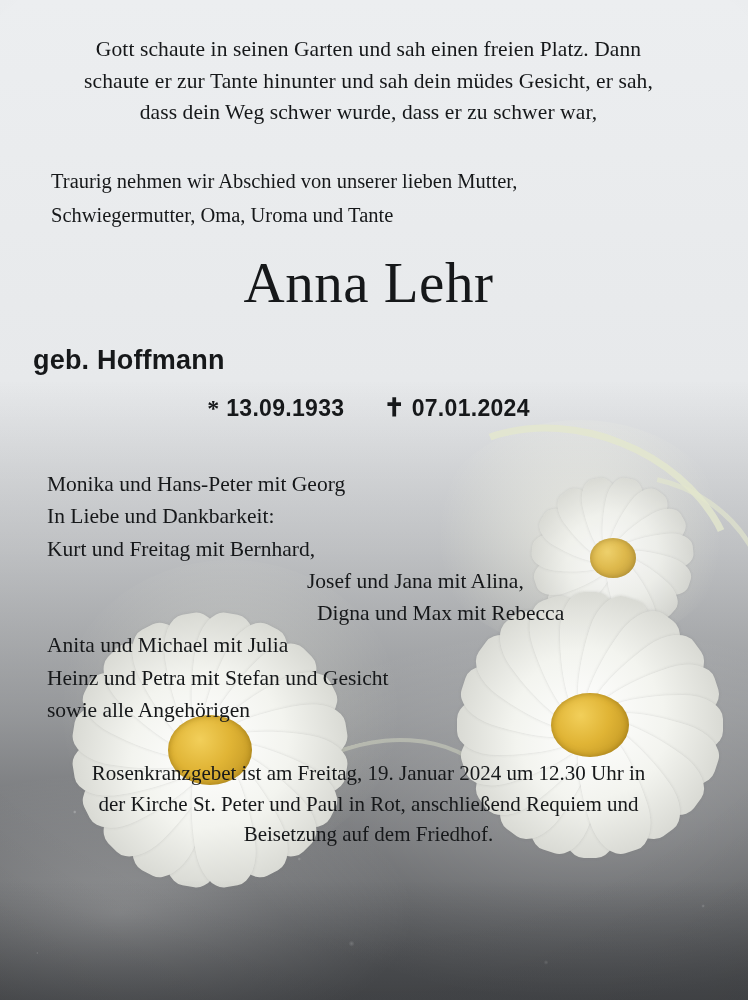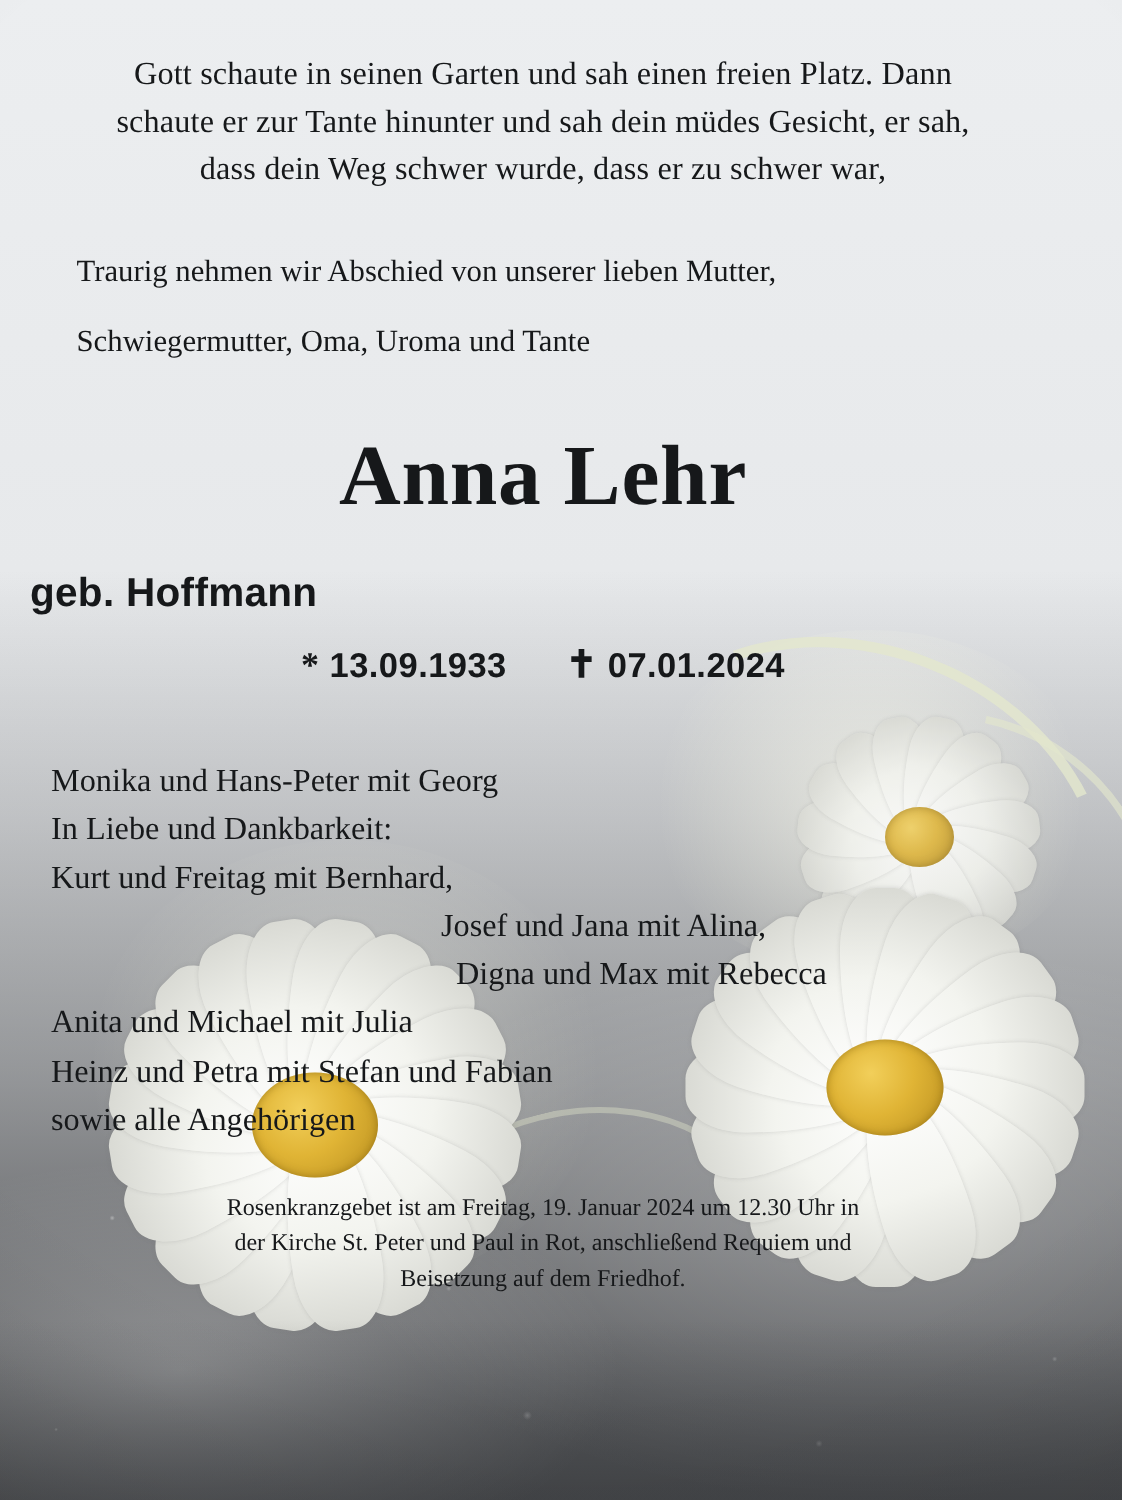--- a/index.html
+++ b/index.html
@@ -120,48 +120,48 @@
     position: absolute;
     left: 0; right: 0; bottom: 0;
     height: 120px;
     background: linear-gradient(180deg, rgba(60,62,64,0) 0%, rgba(55,57,60,0.45) 100%);
   }
 
   
   .content {
     position: relative;
     z-index: 5;
-    padding: 34px 44px 20px 20px;
+    padding: 34px 44px 20px 33px;
     color: #16181a;
   }
 
   .poem {
     text-align: center;
     font-size: 21.5px;
     line-height: 1.47;
     letter-spacing: .1px;
   }
   .poem p { margin: 0; }
 
   .intro {
     margin-top: 38px;
     text-align: left;
     font-size: 20.5px;
     line-height: 1.45;
     padding-left: 14px;
   }
-  .intro p { margin: 17px; }
+  .intro p { margin: 4px; }
 
   .name {
-    margin-top: 46px;
+    margin-top: 24px;
     text-align: center;
     font-size: 57px;
     line-height: 1;
     letter-spacing: .5px;
-    font-weight: 700;
+    font-weight: 400;
   }
 
   .maiden {
     margin-top: 34px;
     text-align: left;
     font-family: "Liberation Sans", sans-serif;
     font-size: 27px;
     font-weight: 700;
     letter-spacing: .2px;
   }
@@ -184,21 +184,21 @@
     line-height: 1.50;
     padding-left: 14px;
   }
   .family div { white-space: pre; }
   .family .indent-1 { padding-left: 260px; }
   .family .indent-2 { padding-left: 270px; }
 
   .service {
     margin-top: 32px;
     text-align: center;
-    font-size: 16px;
+    font-size: 21px;
     line-height: 1.45;
     padding: 0 4px;
   }
   .service p { margin: 0; }
 </style>
 </head>
 <body>
 
 <div class="obituary">
 
@@ -335,21 +335,21 @@
       <span>07.01.2024</span>
     </div>
 
     <div class="family">
       <div>Monika und Hans-Peter mit Georg</div>
       <div>In Liebe und Dankbarkeit:</div>
       <div>Kurt und Freitag mit Bernhard,</div>
       <div class="indent-1">Josef und Jana mit Alina,</div>
       <div class="indent-2">Digna und Max mit Rebecca</div>
       <div>Anita und Michael mit Julia</div>
-      <div>Heinz und Petra mit Stefan und Fabian</div>
+      <div>Heinz und Petra mit Stefan und Gesicht</div>
       <div>sowie alle Angehörigen</div>
     </div>
 
     <div class="service">
       <p>Rosenkranzgebet ist am Freitag, 19. Januar 2024 um 12.30 Uhr in</p>
       <p>der Kirche St. Peter und Paul in Rot, anschließend Requiem und</p>
       <p>Beisetzung auf dem Friedhof.</p>
     </div>
 
   </div>

